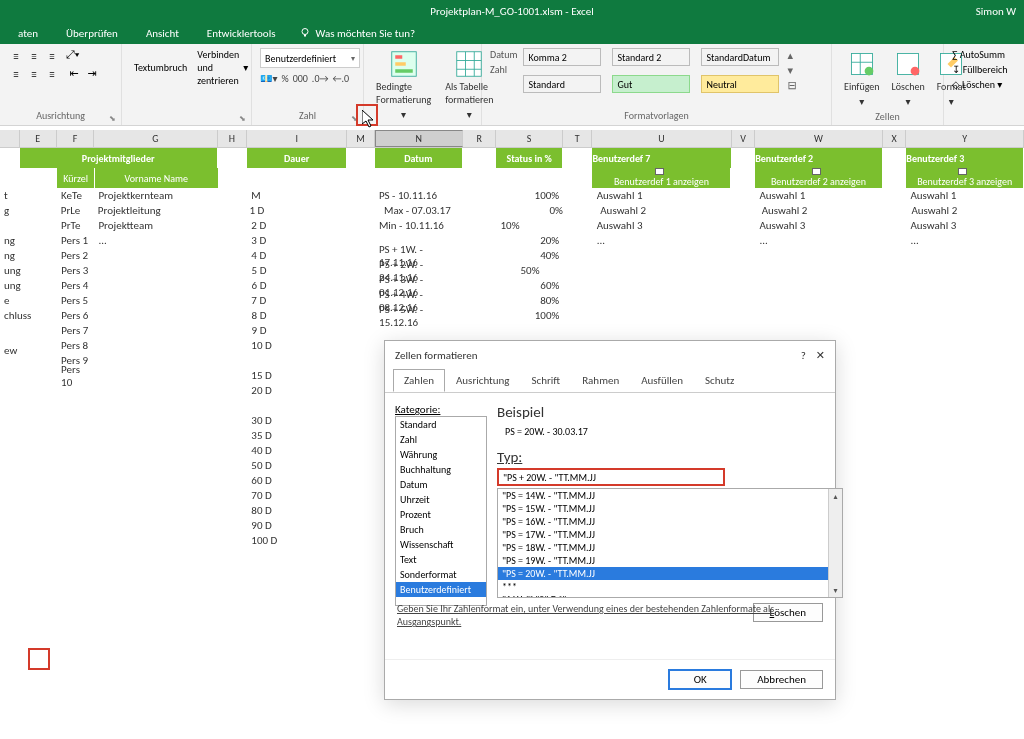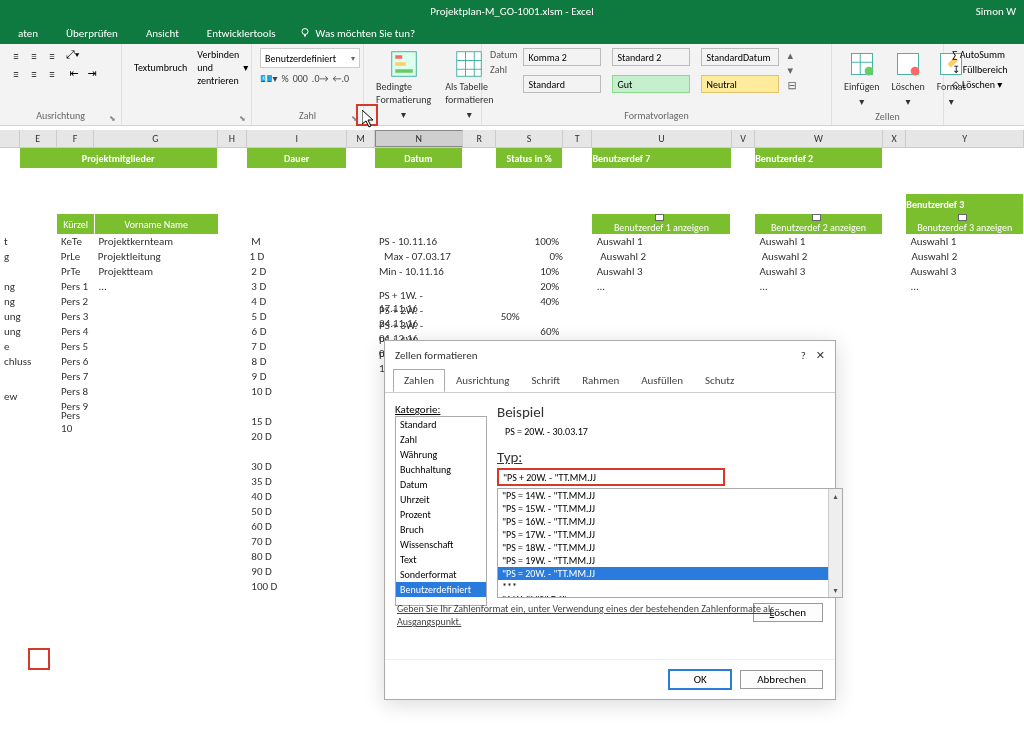--- a/index.html
+++ b/index.html
@@ -297,21 +297,21 @@
       <div class="green-cell h1" style="width: 102px; background: rgb(123, 191, 46); text-align: center;">Dauer</div>
       <div class="green-cell h1" style="width: 28px; background: rgb(255, 255, 255); text-align: left;"></div>
       <div class="green-cell h1" style="width: 90px; background: rgb(123, 191, 46); text-align: center;">Datum</div>
       <div class="green-cell h1" style="width: 34px; background: rgb(255, 255, 255); text-align: left;"></div>
       <div class="green-cell h1" style="width: 68px; background: rgb(123, 191, 46); text-align: center;">Status in %</div>
       <div class="green-cell h1" style="width: 30px; background: rgb(255, 255, 255); text-align: left;"></div>
       <div class="green-cell h1" style="width: 142px; background: rgb(123, 191, 46); text-align: left;">Benutzerdef 7</div>
       <div class="green-cell h1" style="width: 24px; background: rgb(255, 255, 255); text-align: left;"></div>
       <div class="green-cell h1" style="width: 130px; background: rgb(123, 191, 46); text-align: left;">Benutzerdef 2</div>
       <div class="green-cell h1" style="width: 24px; background: rgb(255, 255, 255); text-align: left;"></div>
-      <div class="green-cell h1" style="width: 120px; background: rgb(123, 191, 46); text-align: left; margin-top: 46px;">Benutzerdef 3</div>
+      <div class="green-cell h1" style="width: 120px; background: rgb(123, 191, 46); text-align: left;">Benutzerdef 3</div>
     </div>
   <div class="green-row2" id="gh2">
       <div class="green-cell sub" style="width: 20px; background: rgb(255, 255, 255);">
         <span></span>
       </div>
       <div class="green-cell sub" style="width: 38px; background: rgb(255, 255, 255);">
         <span></span>
       </div>
       <div class="green-cell sub" style="width: 38px; background: rgb(123, 191, 46);">
         <span>Kürzel</span>
@@ -381,21 +381,21 @@
       <div class="data-row">
         <div class="cell" style="width: 20px;"></div>
         <div class="cell" style="width: 38px;"></div>
         <div class="cell" style="width: 38px;">PrTe</div>
         <div class="cell" style="width: 126px;">Projektteam</div>
         <div class="cell" style="width: 30px;"></div>
         <div class="cell" style="width: 102px;">2 D</div>
         <div class="cell" style="width: 28px;"></div>
         <div class="cell" style="width: 90px;">Min - 10.11.16</div>
         <div class="cell" style="width: 34px;"></div>
-        <div class="cell" style="width: 68px; text-align: right;">10%</div>
+        <div class="cell" style="width: 68px; text-align: left;">10%</div>
         <div class="cell" style="width: 30px;"></div>
         <div class="cell" style="width: 142px;">Auswahl 3</div>
         <div class="cell" style="width: 24px;"></div>
         <div class="cell" style="width: 130px;">Auswahl 3</div>
         <div class="cell" style="width: 24px;"></div>
         <div class="cell" style="width: 120px;">Auswahl 3</div>
       </div>
       <div class="data-row">
         <div class="cell" style="width: 20px;">ng</div>
         <div class="cell" style="width: 38px;"></div>
@@ -435,21 +435,21 @@
       <div class="data-row">
         <div class="cell" style="width: 20px;">ung</div>
         <div class="cell" style="width: 38px;"></div>
         <div class="cell" style="width: 38px;">Pers 3</div>
         <div class="cell" style="width: 126px;"></div>
         <div class="cell" style="width: 30px;"></div>
         <div class="cell" style="width: 102px;">5 D</div>
         <div class="cell" style="width: 28px;"></div>
         <div class="cell" style="width: 90px;">PS + 2W. - 24.11.16</div>
         <div class="cell" style="width: 34px;"></div>
-        <div class="cell" style="width: 68px; text-align: left;">50%</div>
+        <div class="cell" style="width: 68px; text-align: center;">50%</div>
         <div class="cell" style="width: 30px;"></div>
         <div class="cell" style="width: 142px;"></div>
         <div class="cell" style="width: 24px;"></div>
         <div class="cell" style="width: 130px;"></div>
         <div class="cell" style="width: 24px;"></div>
         <div class="cell" style="width: 120px;"></div>
       </div>
       <div class="data-row">
         <div class="cell" style="width: 20px;">ung</div>
         <div class="cell" style="width: 38px;"></div>

